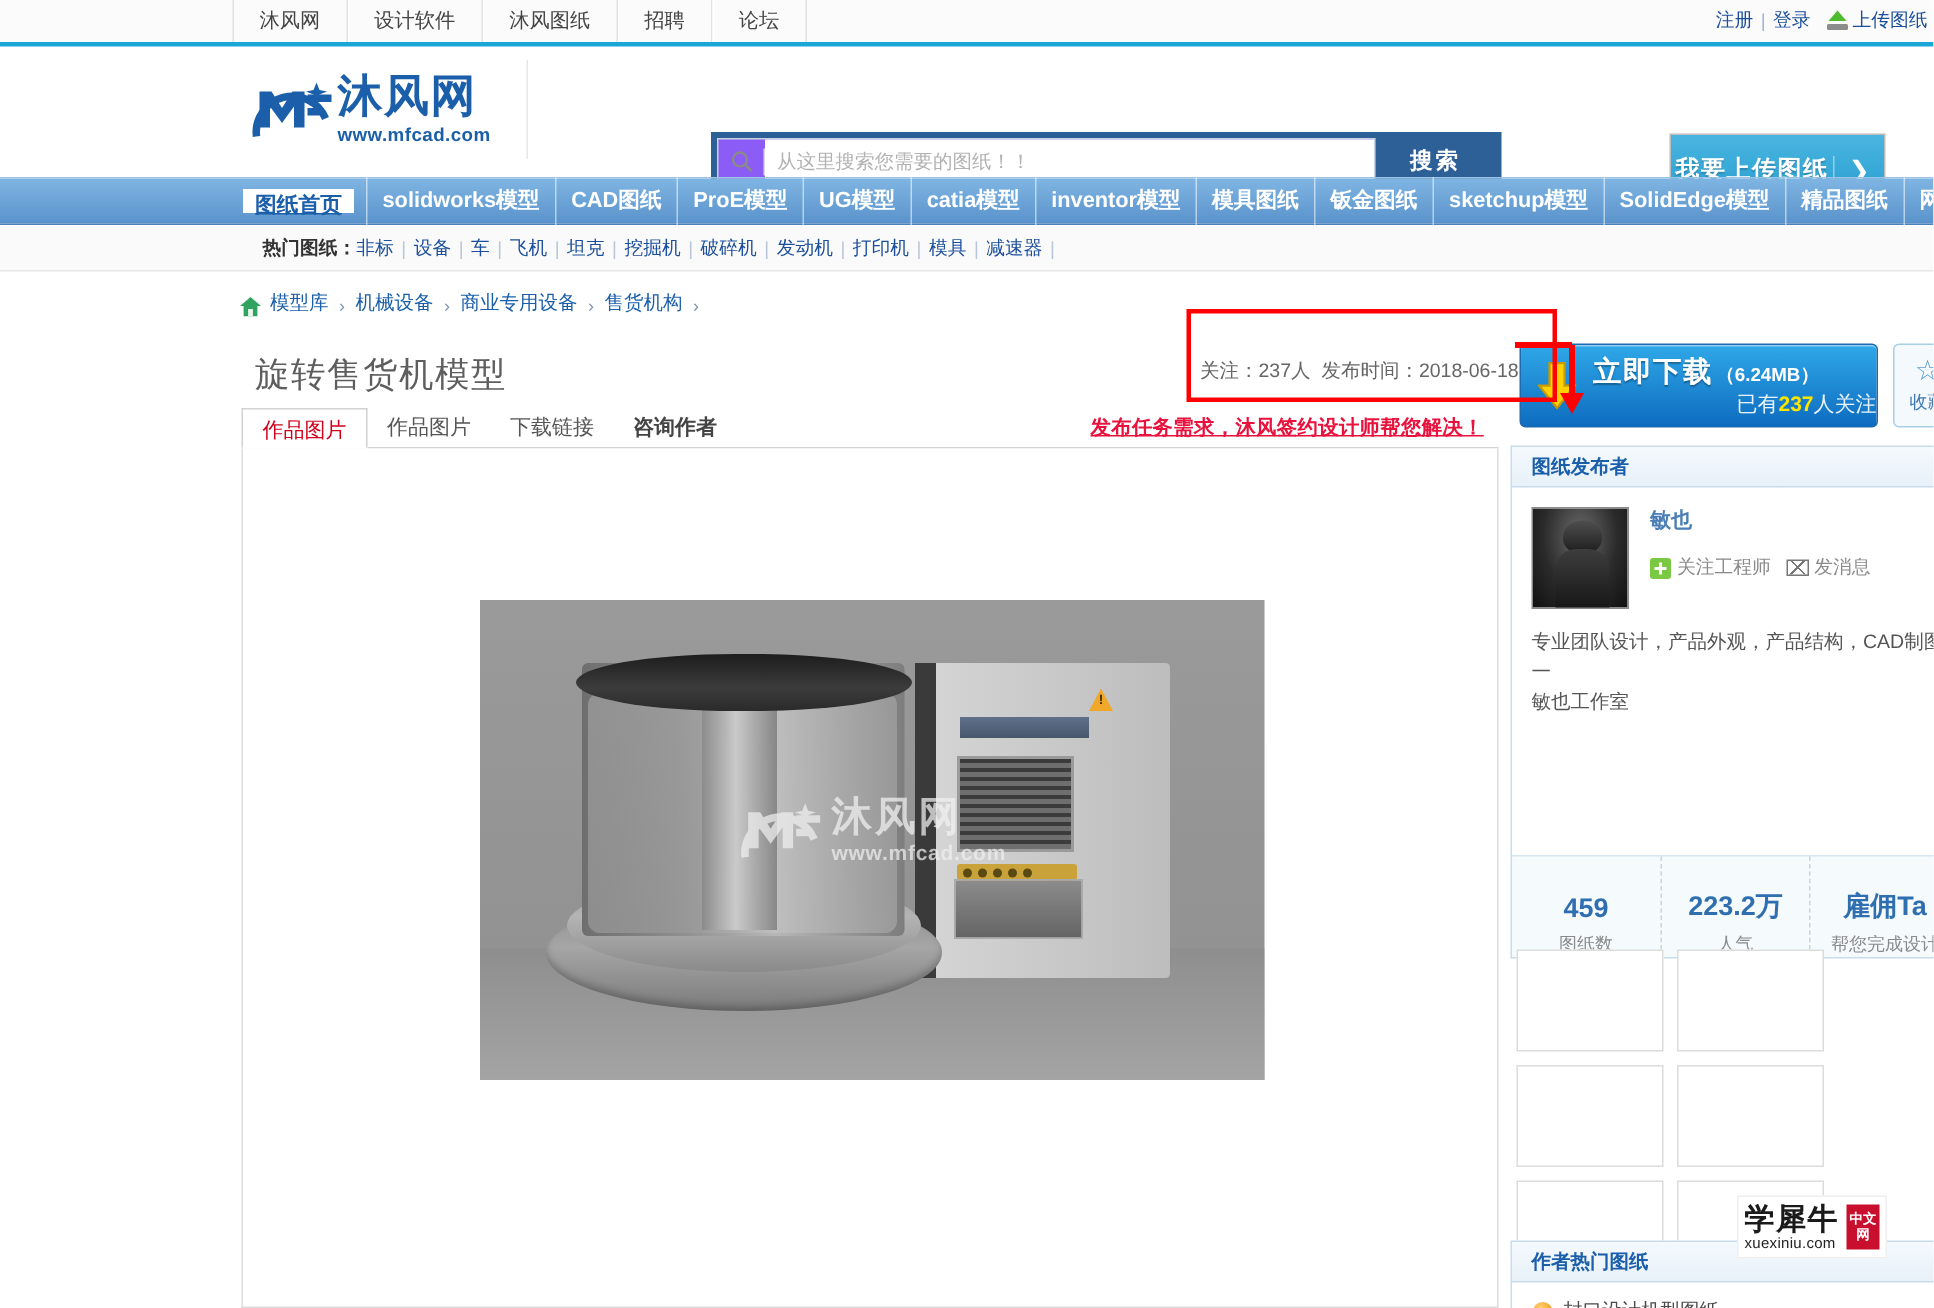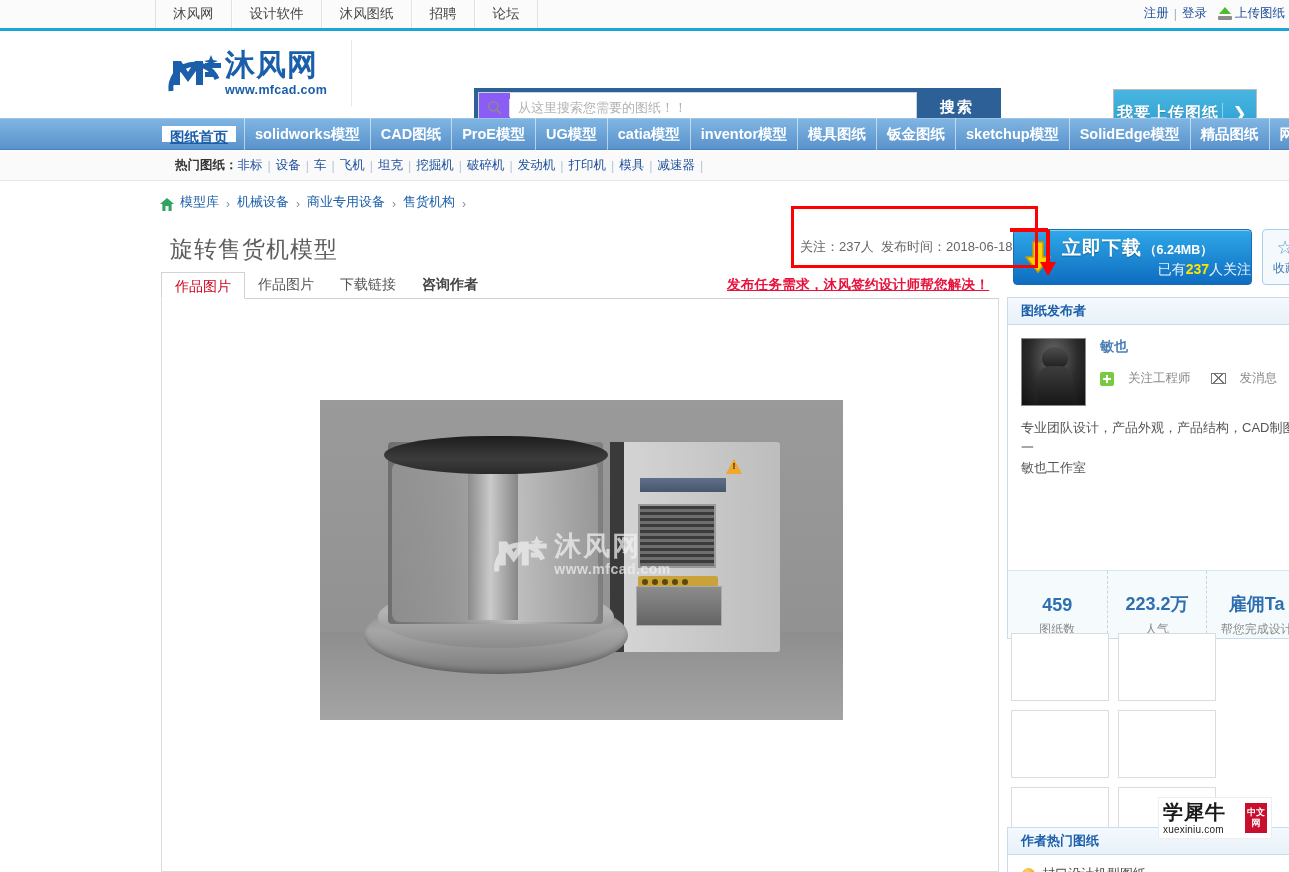--- a/index.html
+++ b/index.html
@@ -308,21 +308,21 @@
   .avatar::before {
     content: ""; position: absolute; left: 20px; top: 8px; width: 26px; height: 22px;
     border-radius: 50% 50% 45% 45%; background: linear-gradient(#4e4e4e,#1d1d1d);
   }
   .avatar::after {
     content: ""; position: absolute; left: 15px; top: 27px; width: 36px; height: 42px;
     border-radius: 14px 14px 0 0; background: linear-gradient(#3d3d3d,#141414);
   }
   .pub-info { margin-left: 14px; }
   .pub-name { font-size: 14px; font-weight: bold; color: #4b7fb5; }
-  .pub-acts { display: flex; align-items: center; margin-top: 14px; font-size: 12.5px; color: #8a8a8a; gap: 10px; }
+  .pub-acts { display: flex; align-items: center; margin-top: 14px; font-size: 12.5px; color: #8a8a8a; }
   .plus-ico {
     width: 14px; height: 14px; background: #7ac943; border-radius: 2px; position: relative;
     margin-right: 4px; flex: none;
   }
   .plus-ico::before, .plus-ico::after {
     content: ""; position: absolute; background: #fff;
   }
   .plus-ico::before { left: 3px; top: 6px; width: 8px; height: 2px; }
   .plus-ico::after { left: 6px; top: 3px; width: 2px; height: 8px; }
   .mail-ico {
@@ -348,21 +348,21 @@
   .stat .lbl { font-size: 12px; color: #8a8a8a; margin-top: 5px; }
   .stat.hire .num { color: #2f6fb0; }
 
   .thumbs {
     position: absolute; left: 1011px; top: 633px; width: 300px;
     display: flex; flex-wrap: wrap; gap: 9px;
   }
   .thumb { width: 98px; height: 68px; border: 1px solid #dcdcdc; background: #fff; }
 
   .xiniu {
-    position: absolute; left: 1158px; top: 797px; width: 114px; height: 42px;
+    position: absolute; left: 1158px; top: 797px; width: 100px; height: 42px;
     background: #fff; border: 1px solid #eee; display: flex; align-items: center;
     padding: 2px 4px; z-index: 20;
   }
   .xn-text { flex: 1; }
   .xn-cn { font-size: 20px; font-weight: bold; color: #1a1a1a; letter-spacing: 1px;
            font-family: "DejaVu Sans","Liberation Sans",sans-serif; line-height: 1; }
   .xn-url { font-size: 10px; color: #222; letter-spacing: .2px; margin-top: 2px; }
   .xn-badge {
     width: 22px; height: 30px; background: #c8102e; color: #fff; font-size: 9px;
     display: flex; flex-direction: column; align-items: center; justify-content: center;

